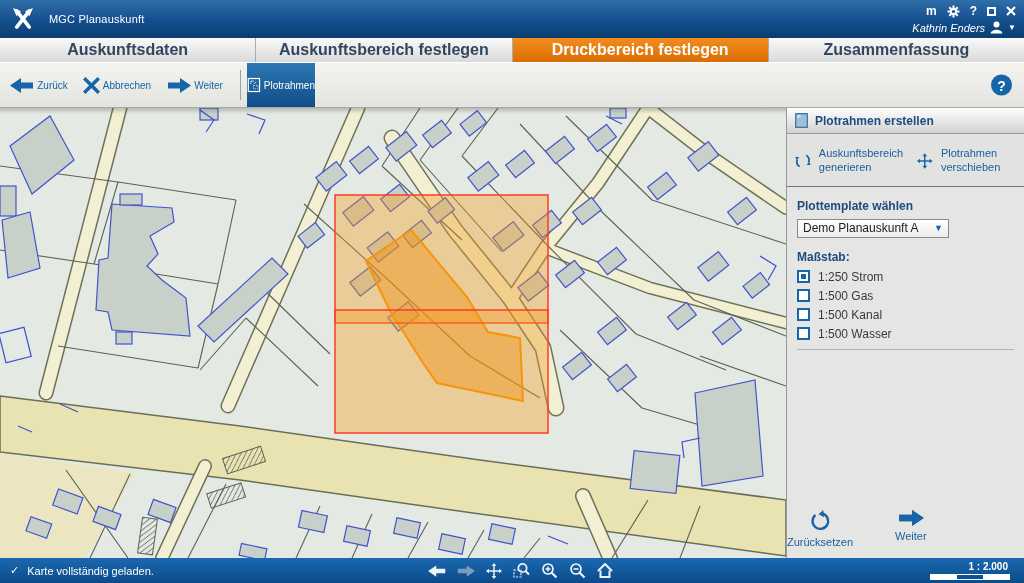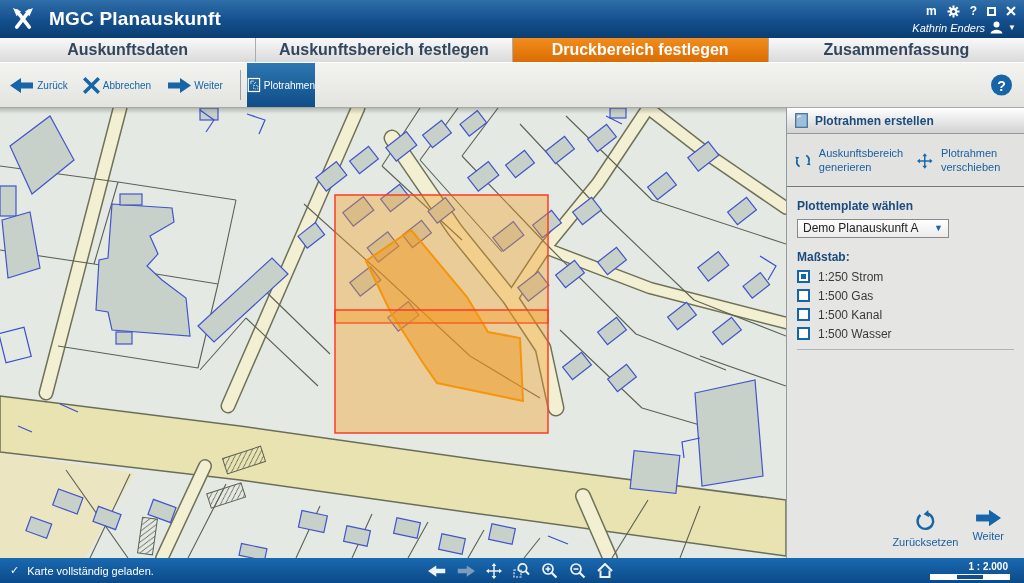--- a/index.html
+++ b/index.html
@@ -1,21 +1,21 @@
 <!DOCTYPE html>
 <html><head>
 <meta charset="utf-8">
 <style>
   * { margin:0; padding:0; box-sizing:border-box; font-family:"Liberation Sans", sans-serif; }
   html,body { width:1024px; height:583px; overflow:hidden; background:#e5e5e4; }
 
   
   .titlebar { height:38px; background:linear-gradient(#30709zzz,#0b3e71); background:linear-gradient(#2f6ea9 0%,#134f8d 55%,#0b3e71 100%); position:relative; display:flex; align-items:center; }
   .logo { margin-left:9px; width:28px; height:28px; }
-  .apptitle { color:#fff; font-size:19px; font-weight:bold; margin-left:12px; letter-spacing:.2px; }
+  .apptitle { color:#fff; font-size:11px; font-weight:normal; margin-left:12px; letter-spacing:.2px; }
   .win-icons { position:absolute; top:4px; right:8px; display:flex; align-items:center; gap:10px; color:#fff; }
   .win-icons span { cursor:pointer; display:flex; align-items:center; }
   .m-glyph { font-size:12px; font-weight:bold; color:#fff; line-height:1; }
   .maxi { width:9px; height:9px; border:2px solid #fff; }
   .userrow { position:absolute; top:21px; right:8px; display:flex; align-items:center; gap:5px; color:#fff; font-size:11px; cursor:pointer;font-style:italic; }
   .caret { font-size:8px; color:#fff; }
 
   
   .tabbar { height:24px; display:flex; background:#dcdcdc; }
   .tab { flex:1; display:flex; align-items:center; justify-content:center; font-size:16px; font-weight:bold; color:#32475e; background:linear-gradient(#f9f9f9,#dadada); border-right:1px solid #a9adb2; cursor:pointer; }
@@ -41,21 +41,21 @@
   .sb-action { flex:1; display:flex; gap:8px; align-items:center; color:#1b5fa0; font-size:11px; cursor:pointer; }
   .sb-action .albl { line-height:1.25; }
   .sb-section { padding:12px 10px 0; }
   .sb-label { font-weight:bold; color:#1c4b7e; margin-bottom:6px; }
   .select { width:152px; height:19px; border:1px solid #8a8a8a; background:linear-gradient(#ffffff,#ebebeb); display:flex; align-items:center; justify-content:space-between; padding:0 5px; color:#222; font-size:12px; cursor:pointer; }
   .select .sel-caret { color:#1565a8; font-size:9px; }
   .scale-row { display:flex; align-items:flex-start; gap:8px; margin-bottom:5px; color:#3a3a3a; cursor:pointer; }
   .checkbox { width:13px; height:13px; border:2px solid #1565a8; background:#fff; position:relative; flex:0 0 13px; }
   .checkbox.checked::after { content:""; position:absolute; inset:2px; background:#1565a8; }
   .sb-divider { border-top:1px solid #b4b4b2; margin-top:8px; }
-  .sb-bottom { margin-top:auto; display:flex; justify-content:flex-end; gap:14px; padding:0 20px 10px; }
+  .sb-bottom { margin-top:auto; display:flex; gap:42px; padding:0 0 10px; }
   .sb-btn { display:flex; flex-direction:column; align-items:center; gap:4px; color:#1b5fa0; font-size:11px; cursor:pointer; }
 
   
   .statusbar { height:25px; background:linear-gradient(#1a69b0,#0b4a89); color:#fff; display:flex; align-items:center; font-size:11px; position:relative; }
   .status-msg { display:flex; align-items:center; gap:8px; margin-left:10px; }
   .nav-icons { position:absolute; left:428px; top:0; height:25px; display:flex; align-items:center; gap:11px; }
   .nav-icons span { display:flex; cursor:pointer; }
   .scale-text { position:absolute; right:16px; bottom:11px; font-size:10px; font-weight:bold; }
   .scalebar { position:absolute; right:14px; bottom:3px; width:80px; height:6px; border:1px solid #fff; display:flex; }
   .scalebar i { display:block; height:100%; }

